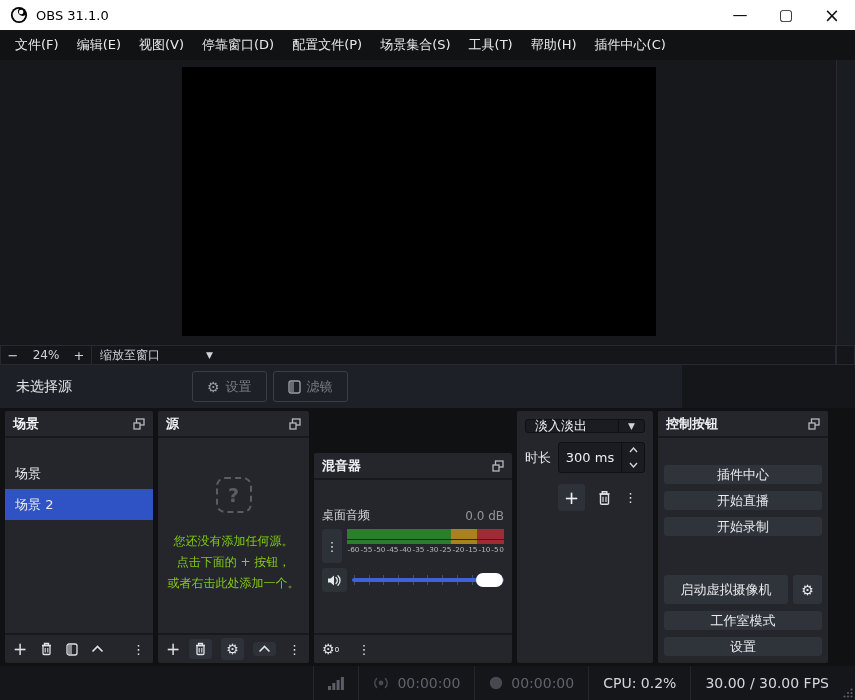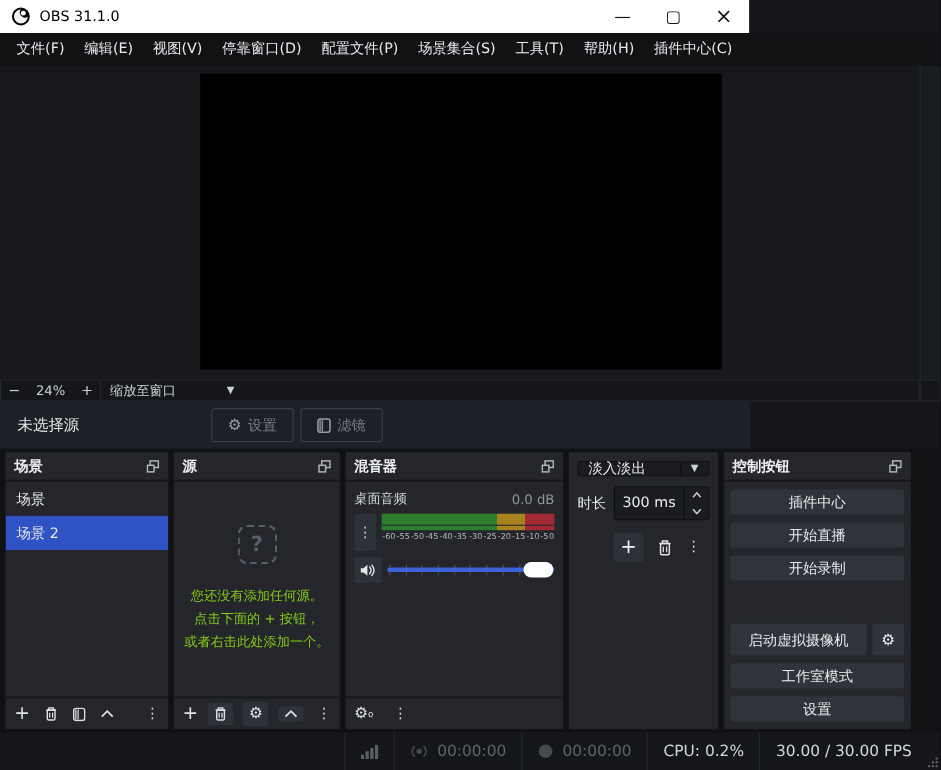--- a/index.html
+++ b/index.html
@@ -1,21 +1,21 @@
 <!DOCTYPE html>
 <html><head>
 <meta charset="utf-8">
 <style>
   * { margin:0; padding:0; box-sizing:border-box; }
   html,body { width:855px; height:700px; overflow:hidden; background:#0f1113;
     font-family:"DejaVu Sans","Liberation Sans",sans-serif; }
   #app { position:relative; width:855px; height:700px; background:#14161a; }
 
   
-  .titlebar { position:absolute; top:0; left:0; width:681px; height:30px; background:#ffffff;
+  .titlebar { position:absolute; top:0; left:0; width:855px; height:30px; background:#ffffff;
     display:flex; align-items:center; color:#000; }
   .titlebar .logo { margin:0 8px 0 10px; display:flex; align-items:center; }
   .titlebar .title { font-size:13px; color:#000; }
   .win-controls { margin-left:auto; display:flex; height:30px; }
   .win-btn { width:46px; height:30px; display:flex; align-items:center; justify-content:center;
     font-size:15px; color:#111; cursor:default; }
 
   
   .menubar { position:absolute; top:30px; left:0; width:855px; height:30px; background:#101214;
     display:flex; align-items:center; padding-left:6px; }
@@ -42,22 +42,22 @@
   .sourcebar { position:absolute; top:365px; left:0; width:682px; height:43px; background:#1d2026;
     display:flex; align-items:center; }
   .sourcebar .nosel { color:#e6e8ea; font-size:14px; margin-left:16px; width:176px; }
   .ctx-btn { height:31px; border:1px solid #3a3e45; border-radius:3px; background:transparent;
     color:#787c83; font-size:13px; display:flex; align-items:center; padding:0 14px; margin-right:6px; }
   .ctx-btn .ic { margin-right:6px; display:flex; align-items:center; }
 
   
   .docks { position:absolute; top:408px; left:0; width:855px; height:258px; background:#0f1113;
     display:flex; gap:5px; padding:3px 4px 3px 5px; }
-  .panel { background:#24262c; border-radius:2px; display:flex; flex-direction:column; overflow:hidden; }
-  .p-scenes { width:148px; } .p-sources { width:151px; } .p-mixer { width:198px; }
+  .panel { background:#24262c; border-radius:2px; display:flex; flex-direction:column; overflow:hidden;gap:20px; }
+  .p-scenes { width:148px; } .p-sources { width:151px; } .p-mixer { width:198px;margin-top:42px; }
   .p-transitions { width:136px; } .p-controls { width:170px; }
   .panel-header { height:27px; flex:0 0 27px; display:flex; align-items:center;
     justify-content:space-between; padding:0 8px; border-bottom:2px solid #17191d; }
   .panel-title { color:#f0f1f3; font-size:13px; font-weight:bold; }
   .popout { display:flex; align-items:center; }
   .panel-body { flex:1; position:relative; overflow:hidden; }
   .panel-toolbar { flex:0 0 30px; border-top:2px solid #17191d; display:flex; align-items:center;
     padding:0 8px; gap:13px; color:#dfe1e4; }
   .tool-ic { display:flex; align-items:center; justify-content:center; }
   .tool-ic.boxed { background:#2d3138; border-radius:3px; padding:3px 5px; }

